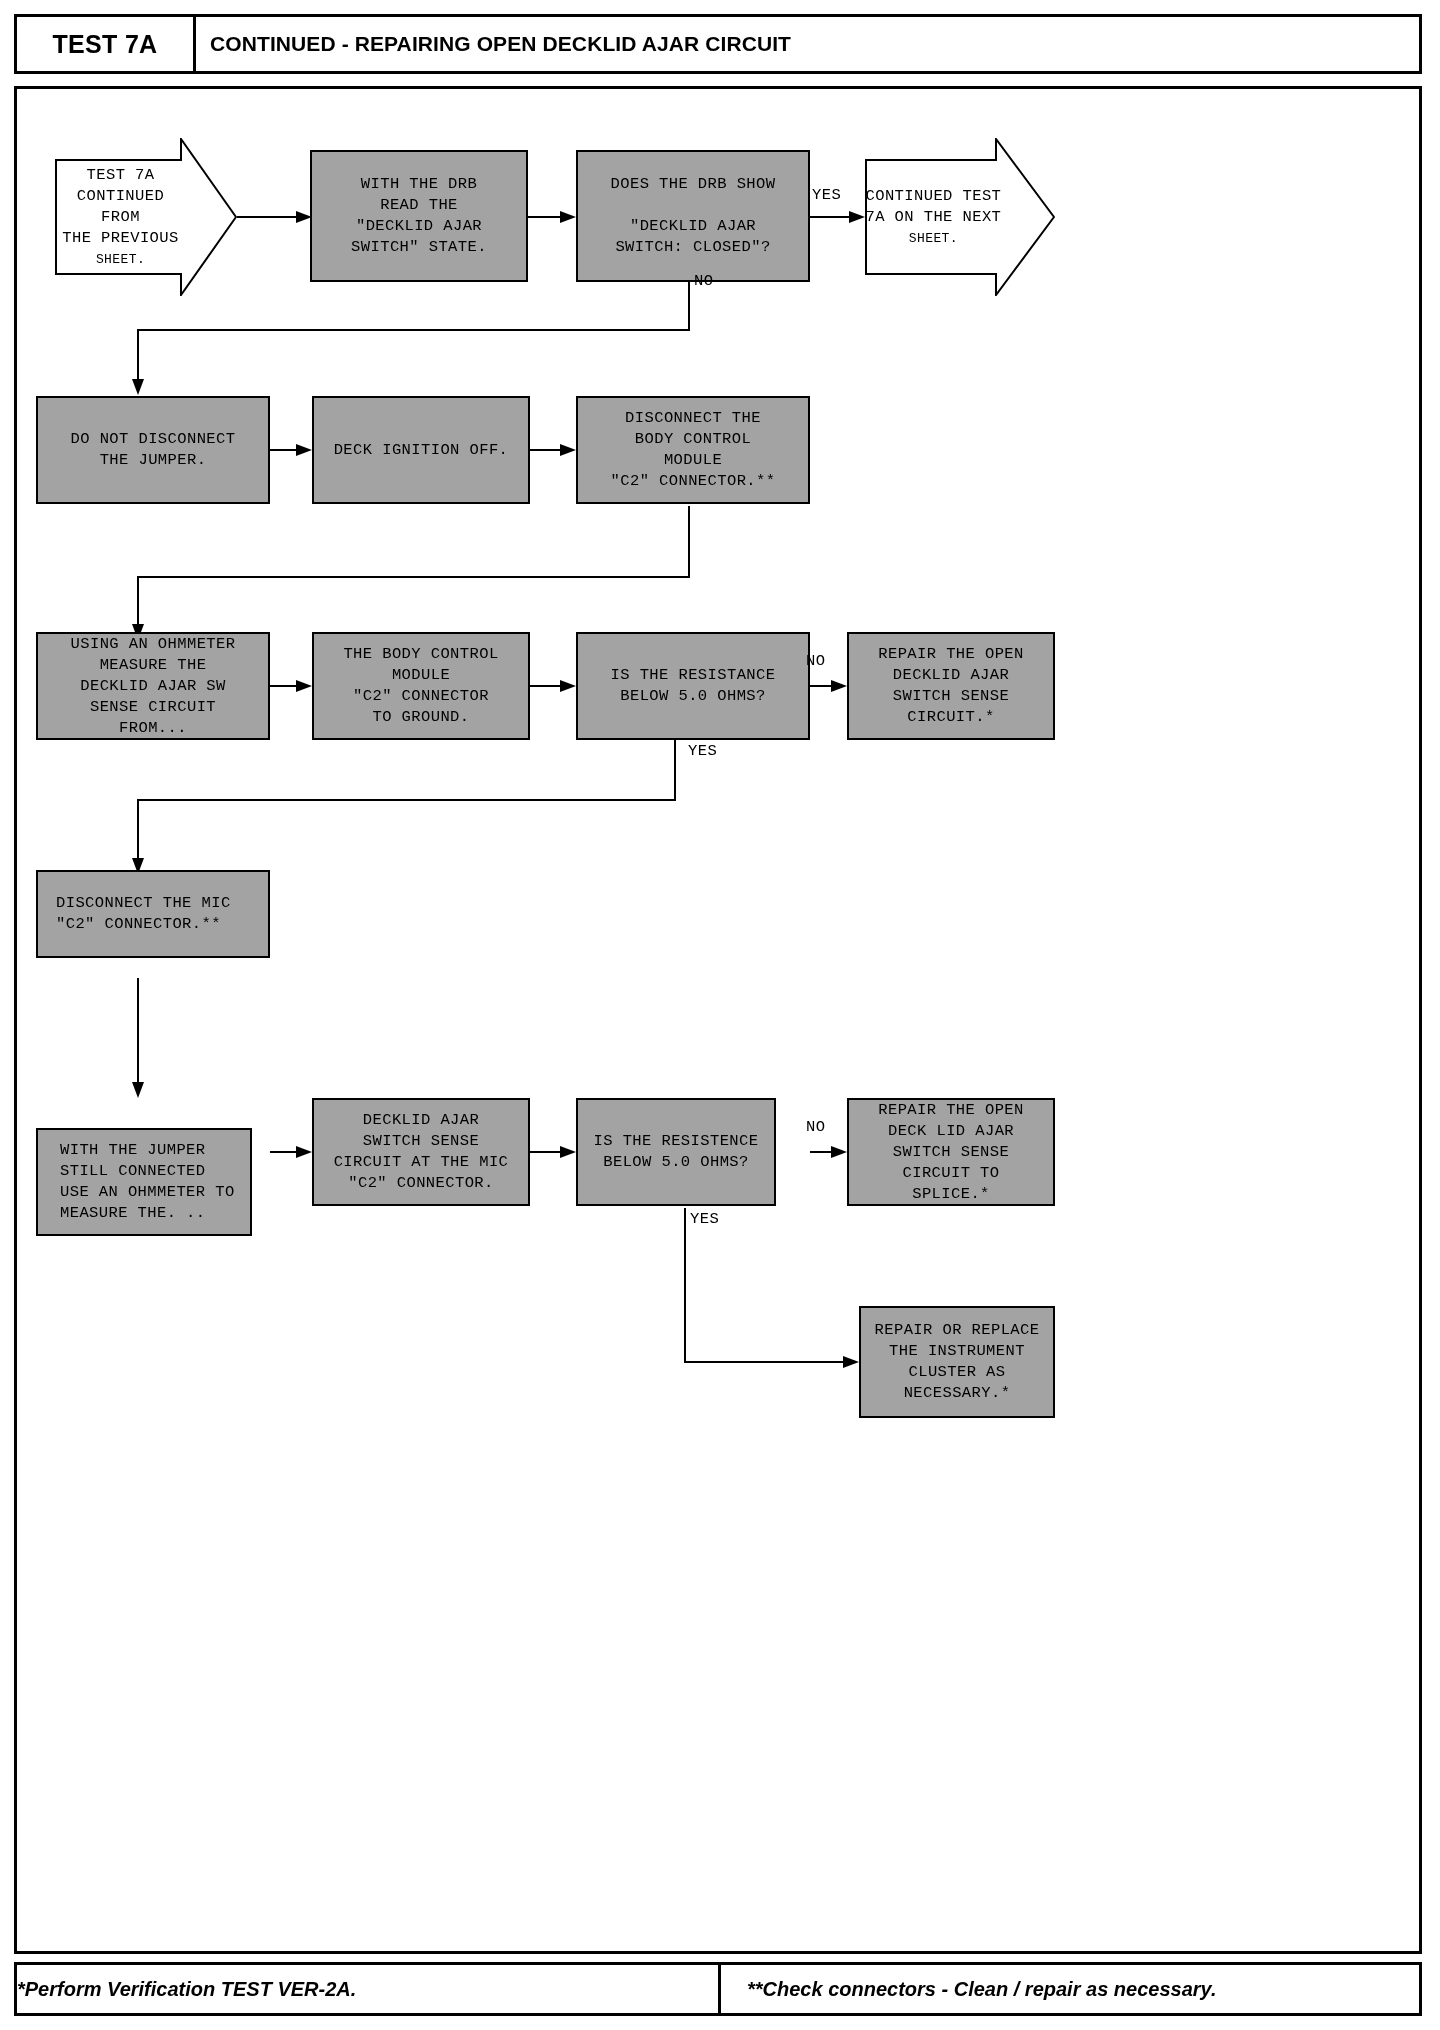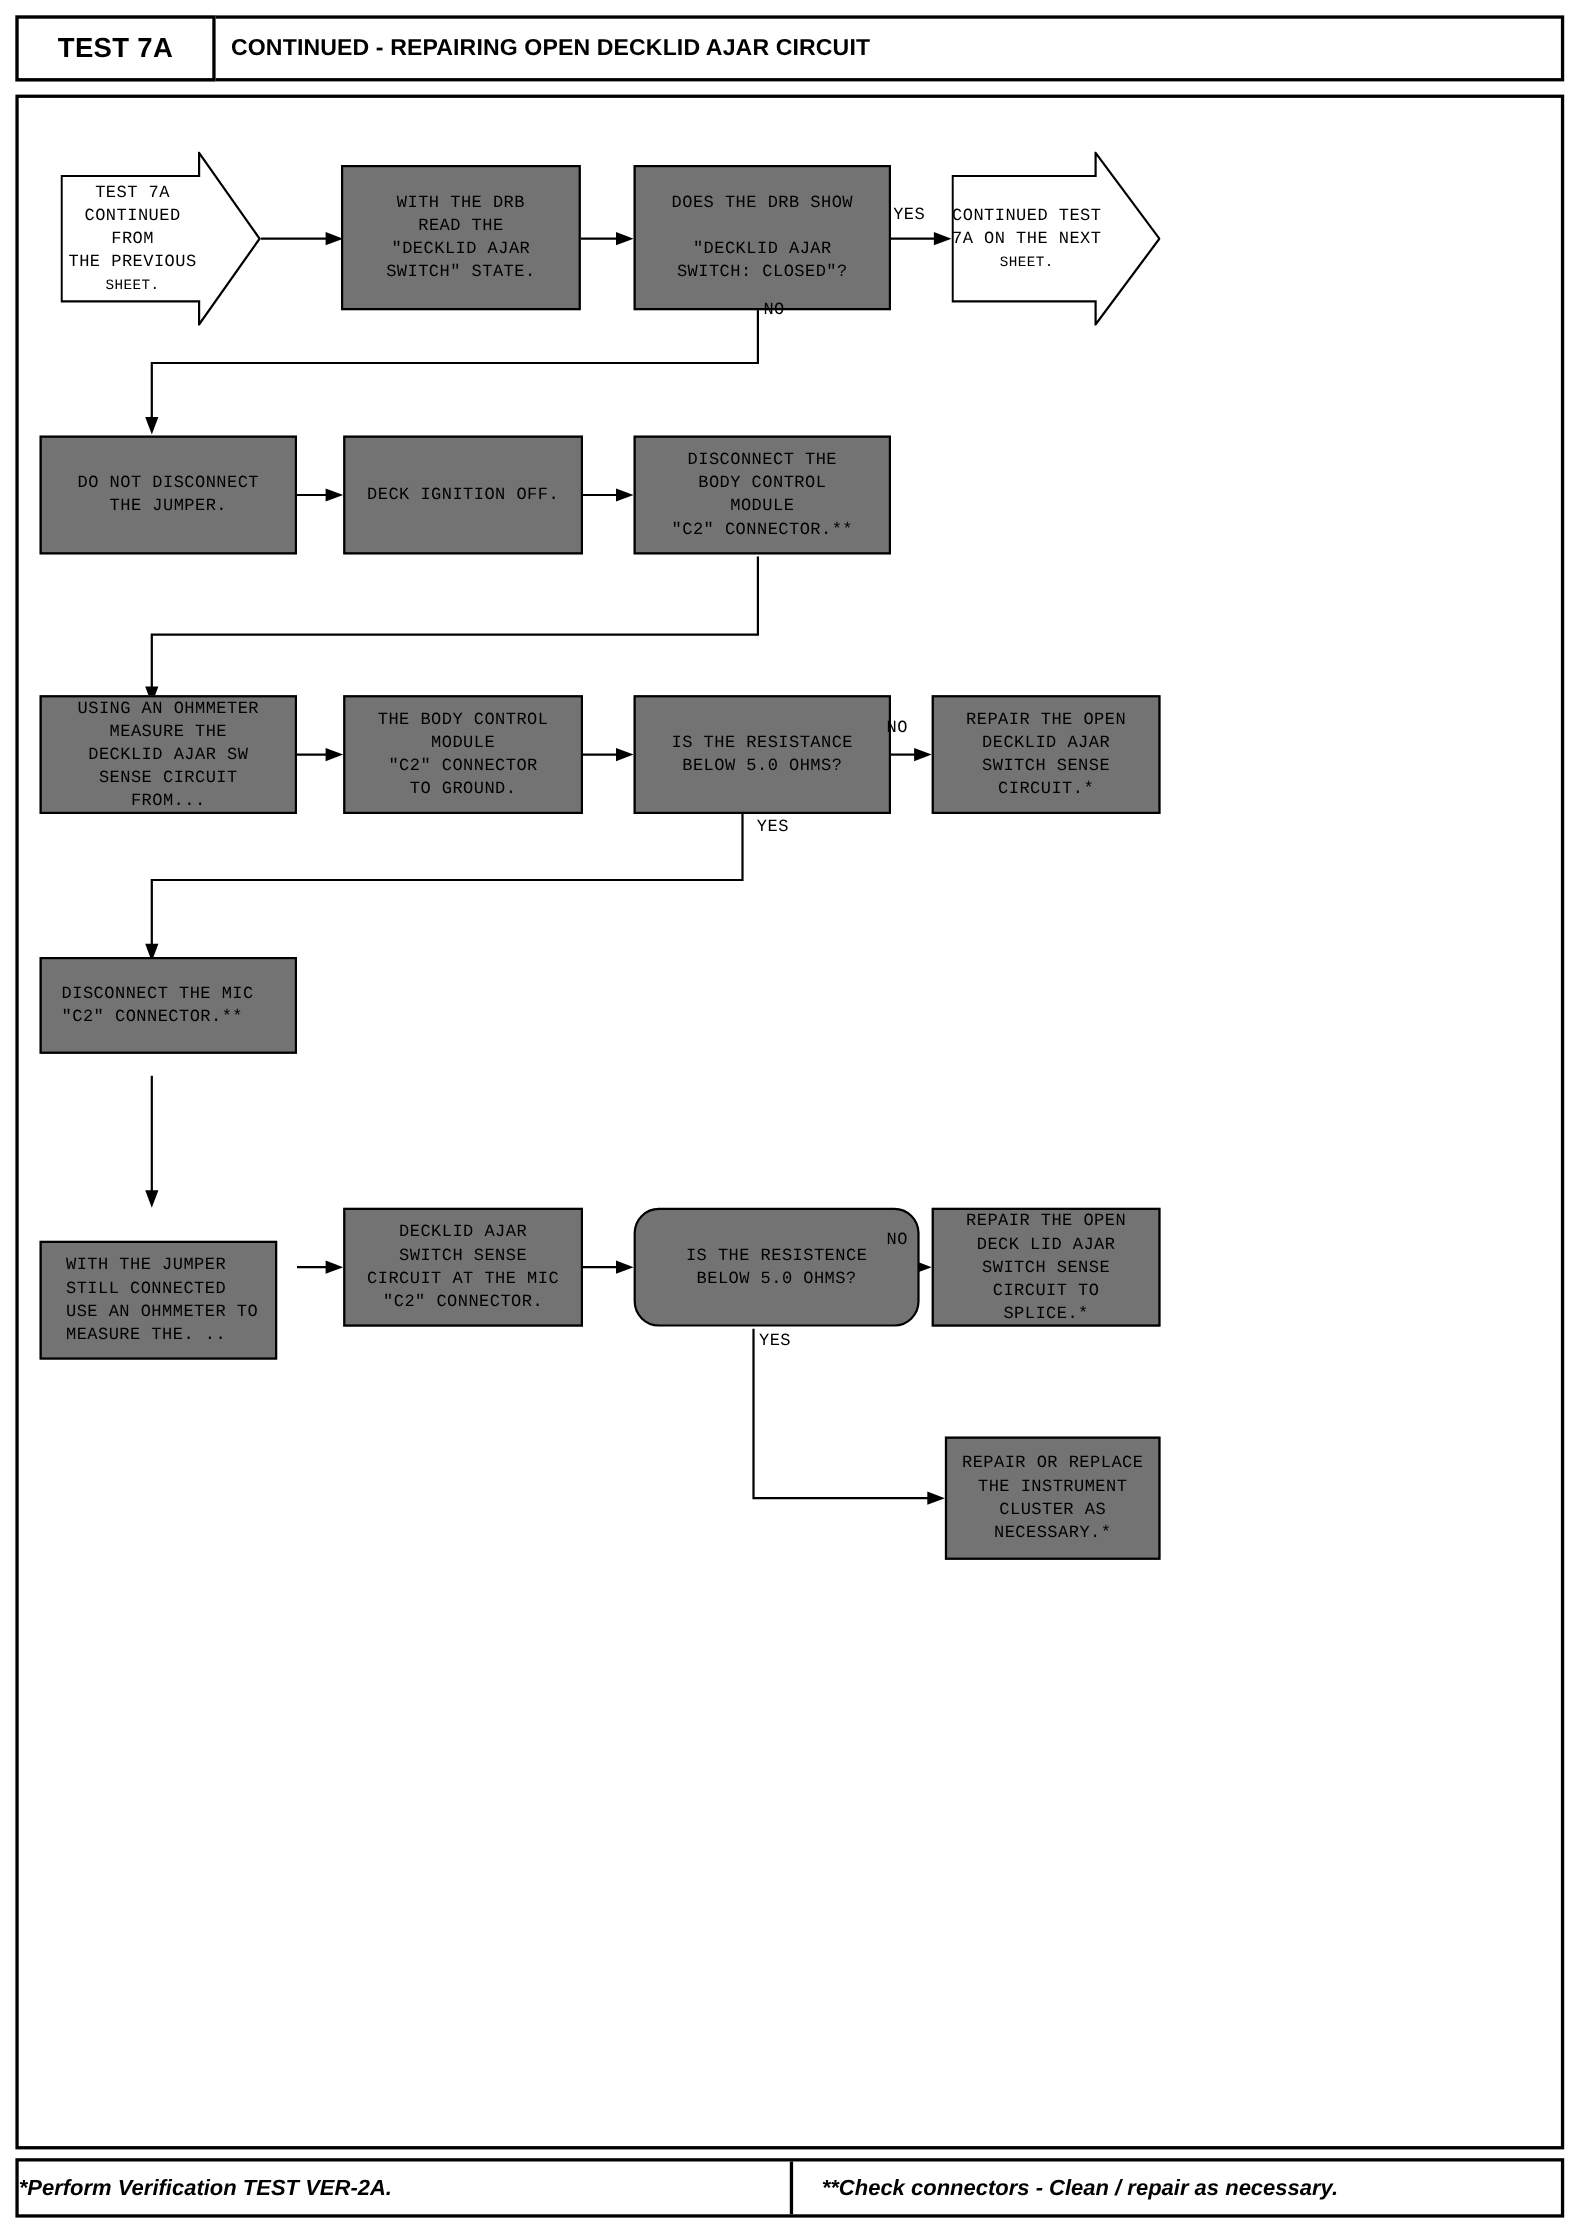--- a/index.html
+++ b/index.html
@@ -27,21 +27,21 @@
 
   
   .footer{position:absolute;left:14px;top:1962px;width:1408px;height:54px;
     border:3px solid #000;box-sizing:border-box;display:flex;}
   .footer-cell{flex:0 0 50%;display:flex;align-items:center;box-sizing:border-box;}
   .footer-cell.right{border-left:3px solid #000;padding-left:26px;}
   .footer-cell span{font-weight:bold;font-style:italic;font-size:20px;}
 
   
   .node{
-    position:absolute;border:2px solid #000;box-sizing:border-box;background:#737373;
+    position:absolute;border:2px solid #000;box-sizing:border-box;background:#a3a3a3;
     display:flex;align-items:center;justify-content:center;text-align:center;
     font-family:"Liberation Mono", monospace;
     font-size:15.5px;line-height:21px;letter-spacing:.4px;
     white-space:pre-line;
   }
   .node .txt{display:block;width:100%;}
 
   
   .arrowbox{
     position:absolute;background:#fff;
@@ -224,21 +224,21 @@
 MEASURE THE. ..</span>
   </div>
 
   <div class="node" style="left:312px;top:1098px;width:218px;height:108px;">
     <span class="txt">DECKLID AJAR
 SWITCH SENSE
 CIRCUIT AT THE MIC
 "C2" CONNECTOR.</span>
   </div>
 
-  <div class="node" style="left:576px;top:1098px;width:260px;height:108px;border-radius:23px;">
+  <div class="node" style="left:576px;top:1098px;width:200px;height:108px;">
     <span class="txt">IS THE RESISTENCE
 BELOW 5.0 OHMS?</span>
   </div>
 
   <div class="node" style="left:847px;top:1098px;width:208px;height:108px;">
     <span class="txt">REPAIR THE OPEN
 DECK LID AJAR
 SWITCH SENSE
 CIRCUIT TO
 SPLICE.*</span>

